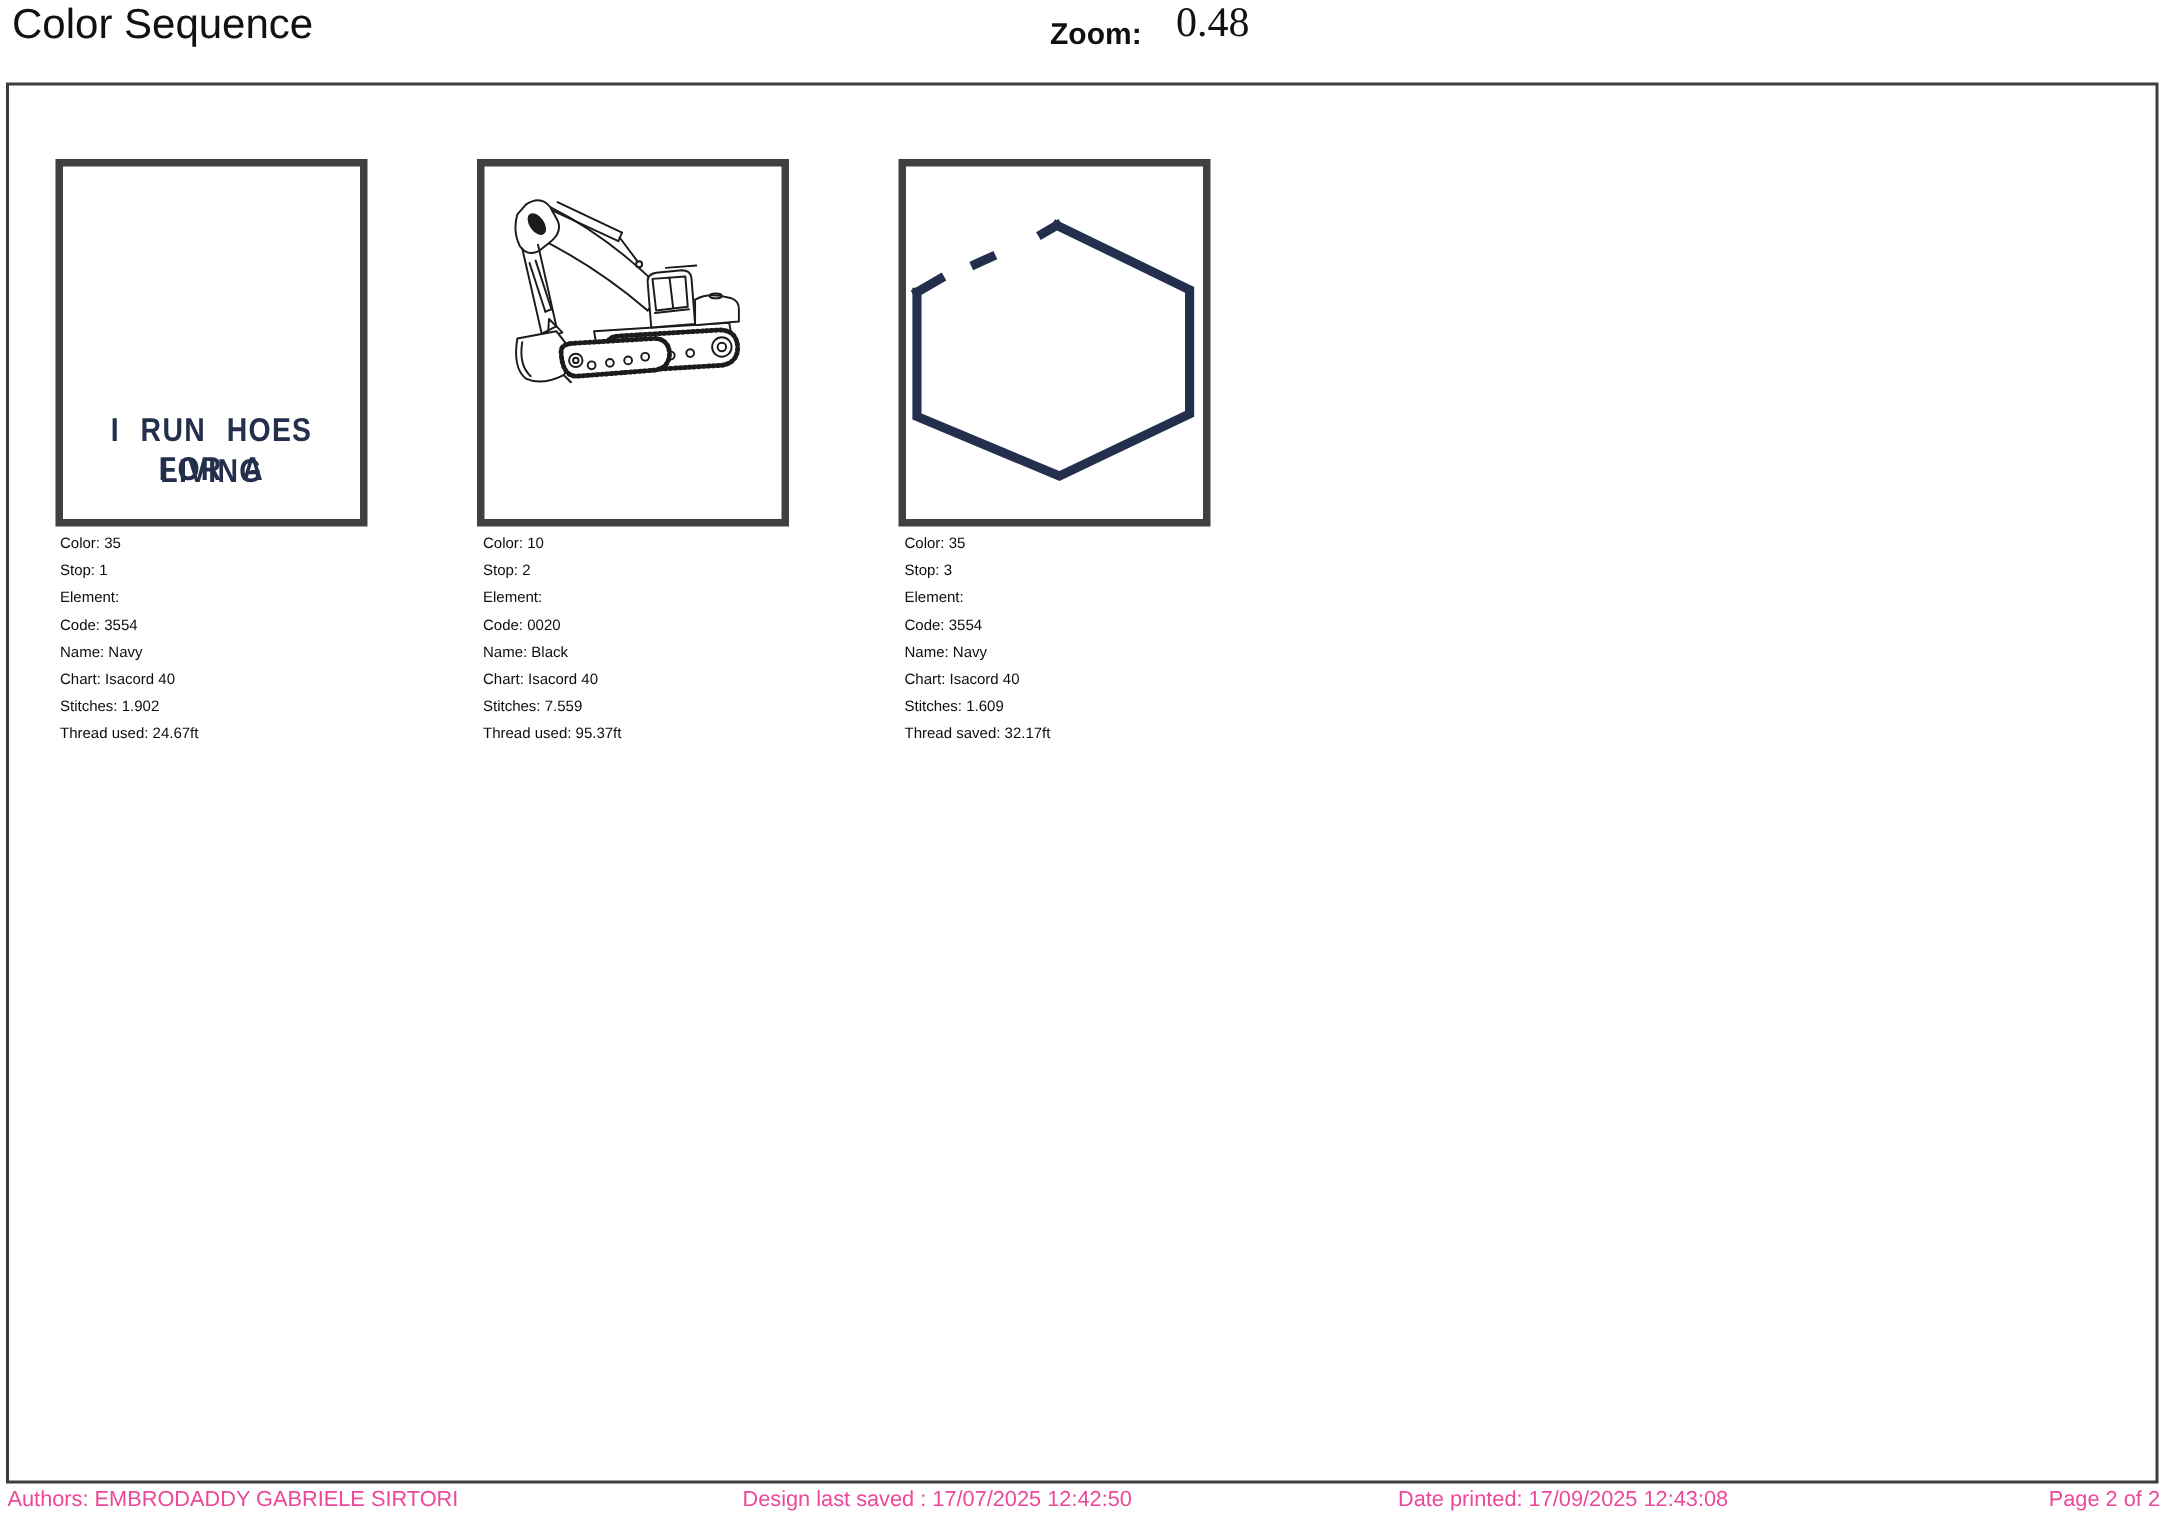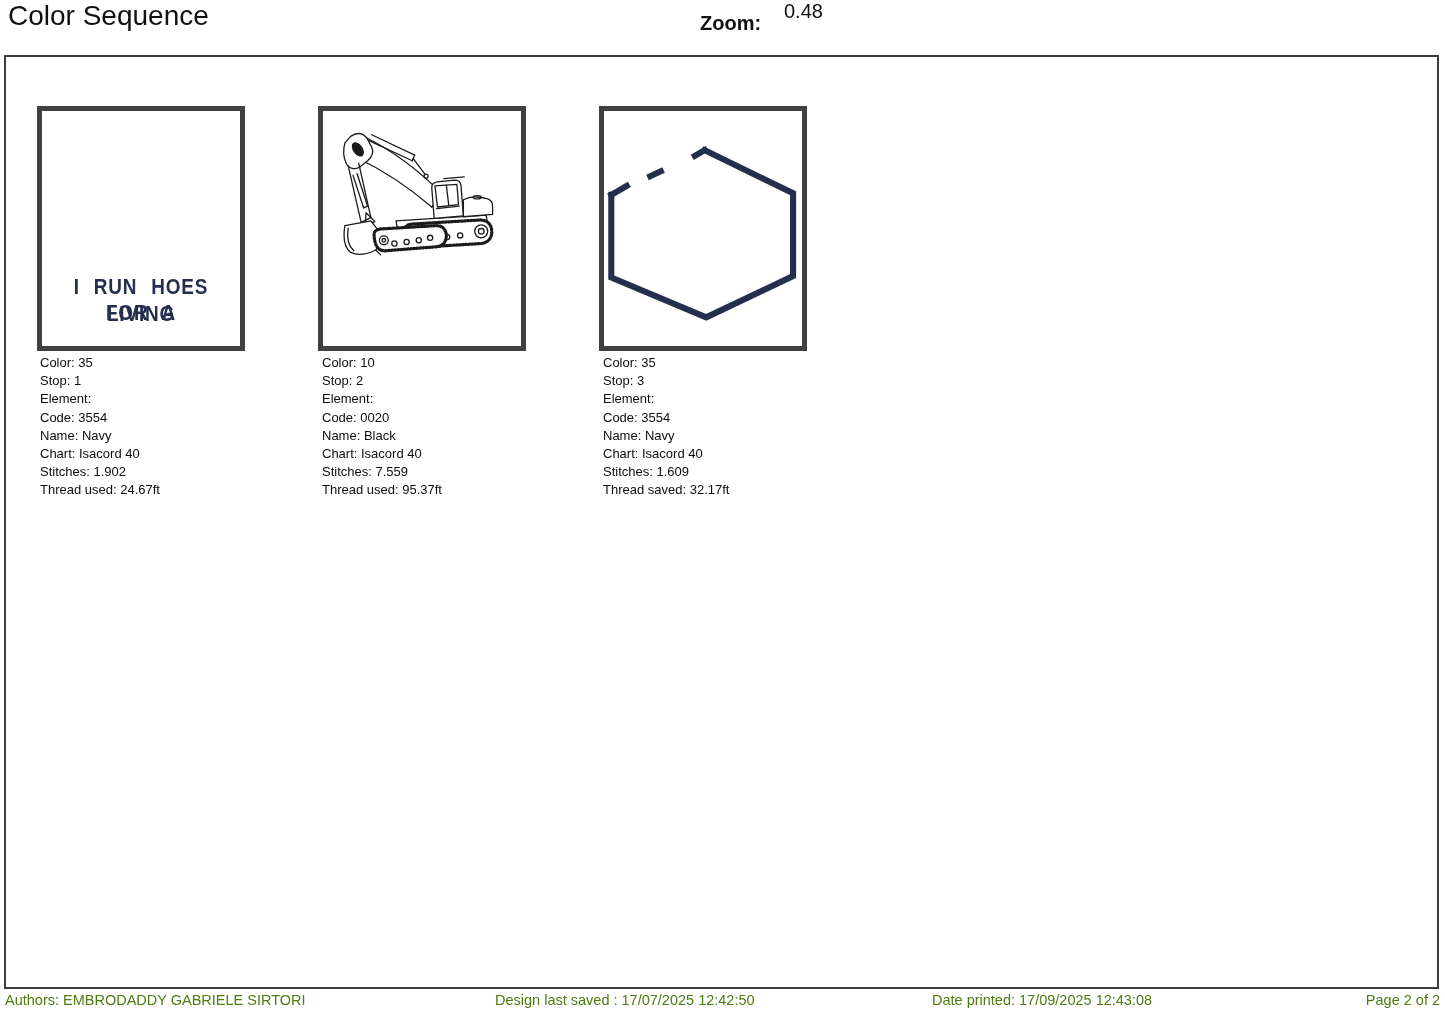--- a/index.html
+++ b/index.html
@@ -6,53 +6,53 @@
   * { box-sizing:border-box; }
   html,body { margin:0; padding:0; }
   body {
     width:1445px; height:1012px; position:relative; overflow:hidden;
     background:#ffffff; color:var(--ink);
     font-family:"Liberation Sans", sans-serif;
   }
   
   .hdr-title { position:absolute; left:8px; top:0px; font-size:28px; }
   .hdr-zoom-label { position:absolute; left:700px; top:12px; font-size:20px;font-weight:bold; }
-  .hdr-zoom-value { position:absolute; left:784px; top:0px; font-size:20px; }
+  .hdr-zoom-value { position:absolute; left:784px; top:0px; font-size:28px;font-family:Liberation Serif, serif; }
   
   .sheet {
     position:absolute; left:4px; top:55px; width:1435px; height:934px;
     border:2px solid #3d3d3d; background:#ffffff;
   }
   .thumb {
     position:absolute; top:49px; width:208px; height:245px;
     border:5px solid #404040; background:#ffffff;
   }
   .thumb.t0 { left:31px; }
   .thumb.t1 { left:312px; }
   .thumb.t2 { left:593px; }
   .caption {
-    position:absolute; top:297px; font-size:13px; line-height:18.2px;
+    position:absolute; top:297px; font-size:10px; line-height:18.2px;
     color:#0d0d0d; white-space:nowrap;
   }
   .caption.c0 { left:34px; }
   .caption.c1 { left:316px; }
   .caption.c2 { left:597px; }
   
   .design-text-line {
     position:absolute; left:0; width:100%; text-align:center;
     color:var(--navy); font-weight:700; font-size:22px;
     letter-spacing:1px; word-spacing:9px;
     transform:scaleX(0.86); transform-origin:center;
   }
   .design-text-line.l1 { top:163px; }
   .design-text-line.l2 { top:190px; }
   
   .art { position:absolute; left:0; top:0; width:100%; height:100%; }
   
-  .ftr { position:absolute; top:992px; font-size:14.5px; white-space:nowrap; color:#4d7c0f; }
+  .ftr { position:absolute; top:992px; font-size:14.5px; white-space:nowrap; color:#ec4899; }
   .ftr.authors { left:5px; }
   .ftr.saved   { left:495px; }
   .ftr.printed { left:932px; }
   .ftr.page    { right:5px; }
 </style>
 </head>
 <body>
 
 <div>
 

